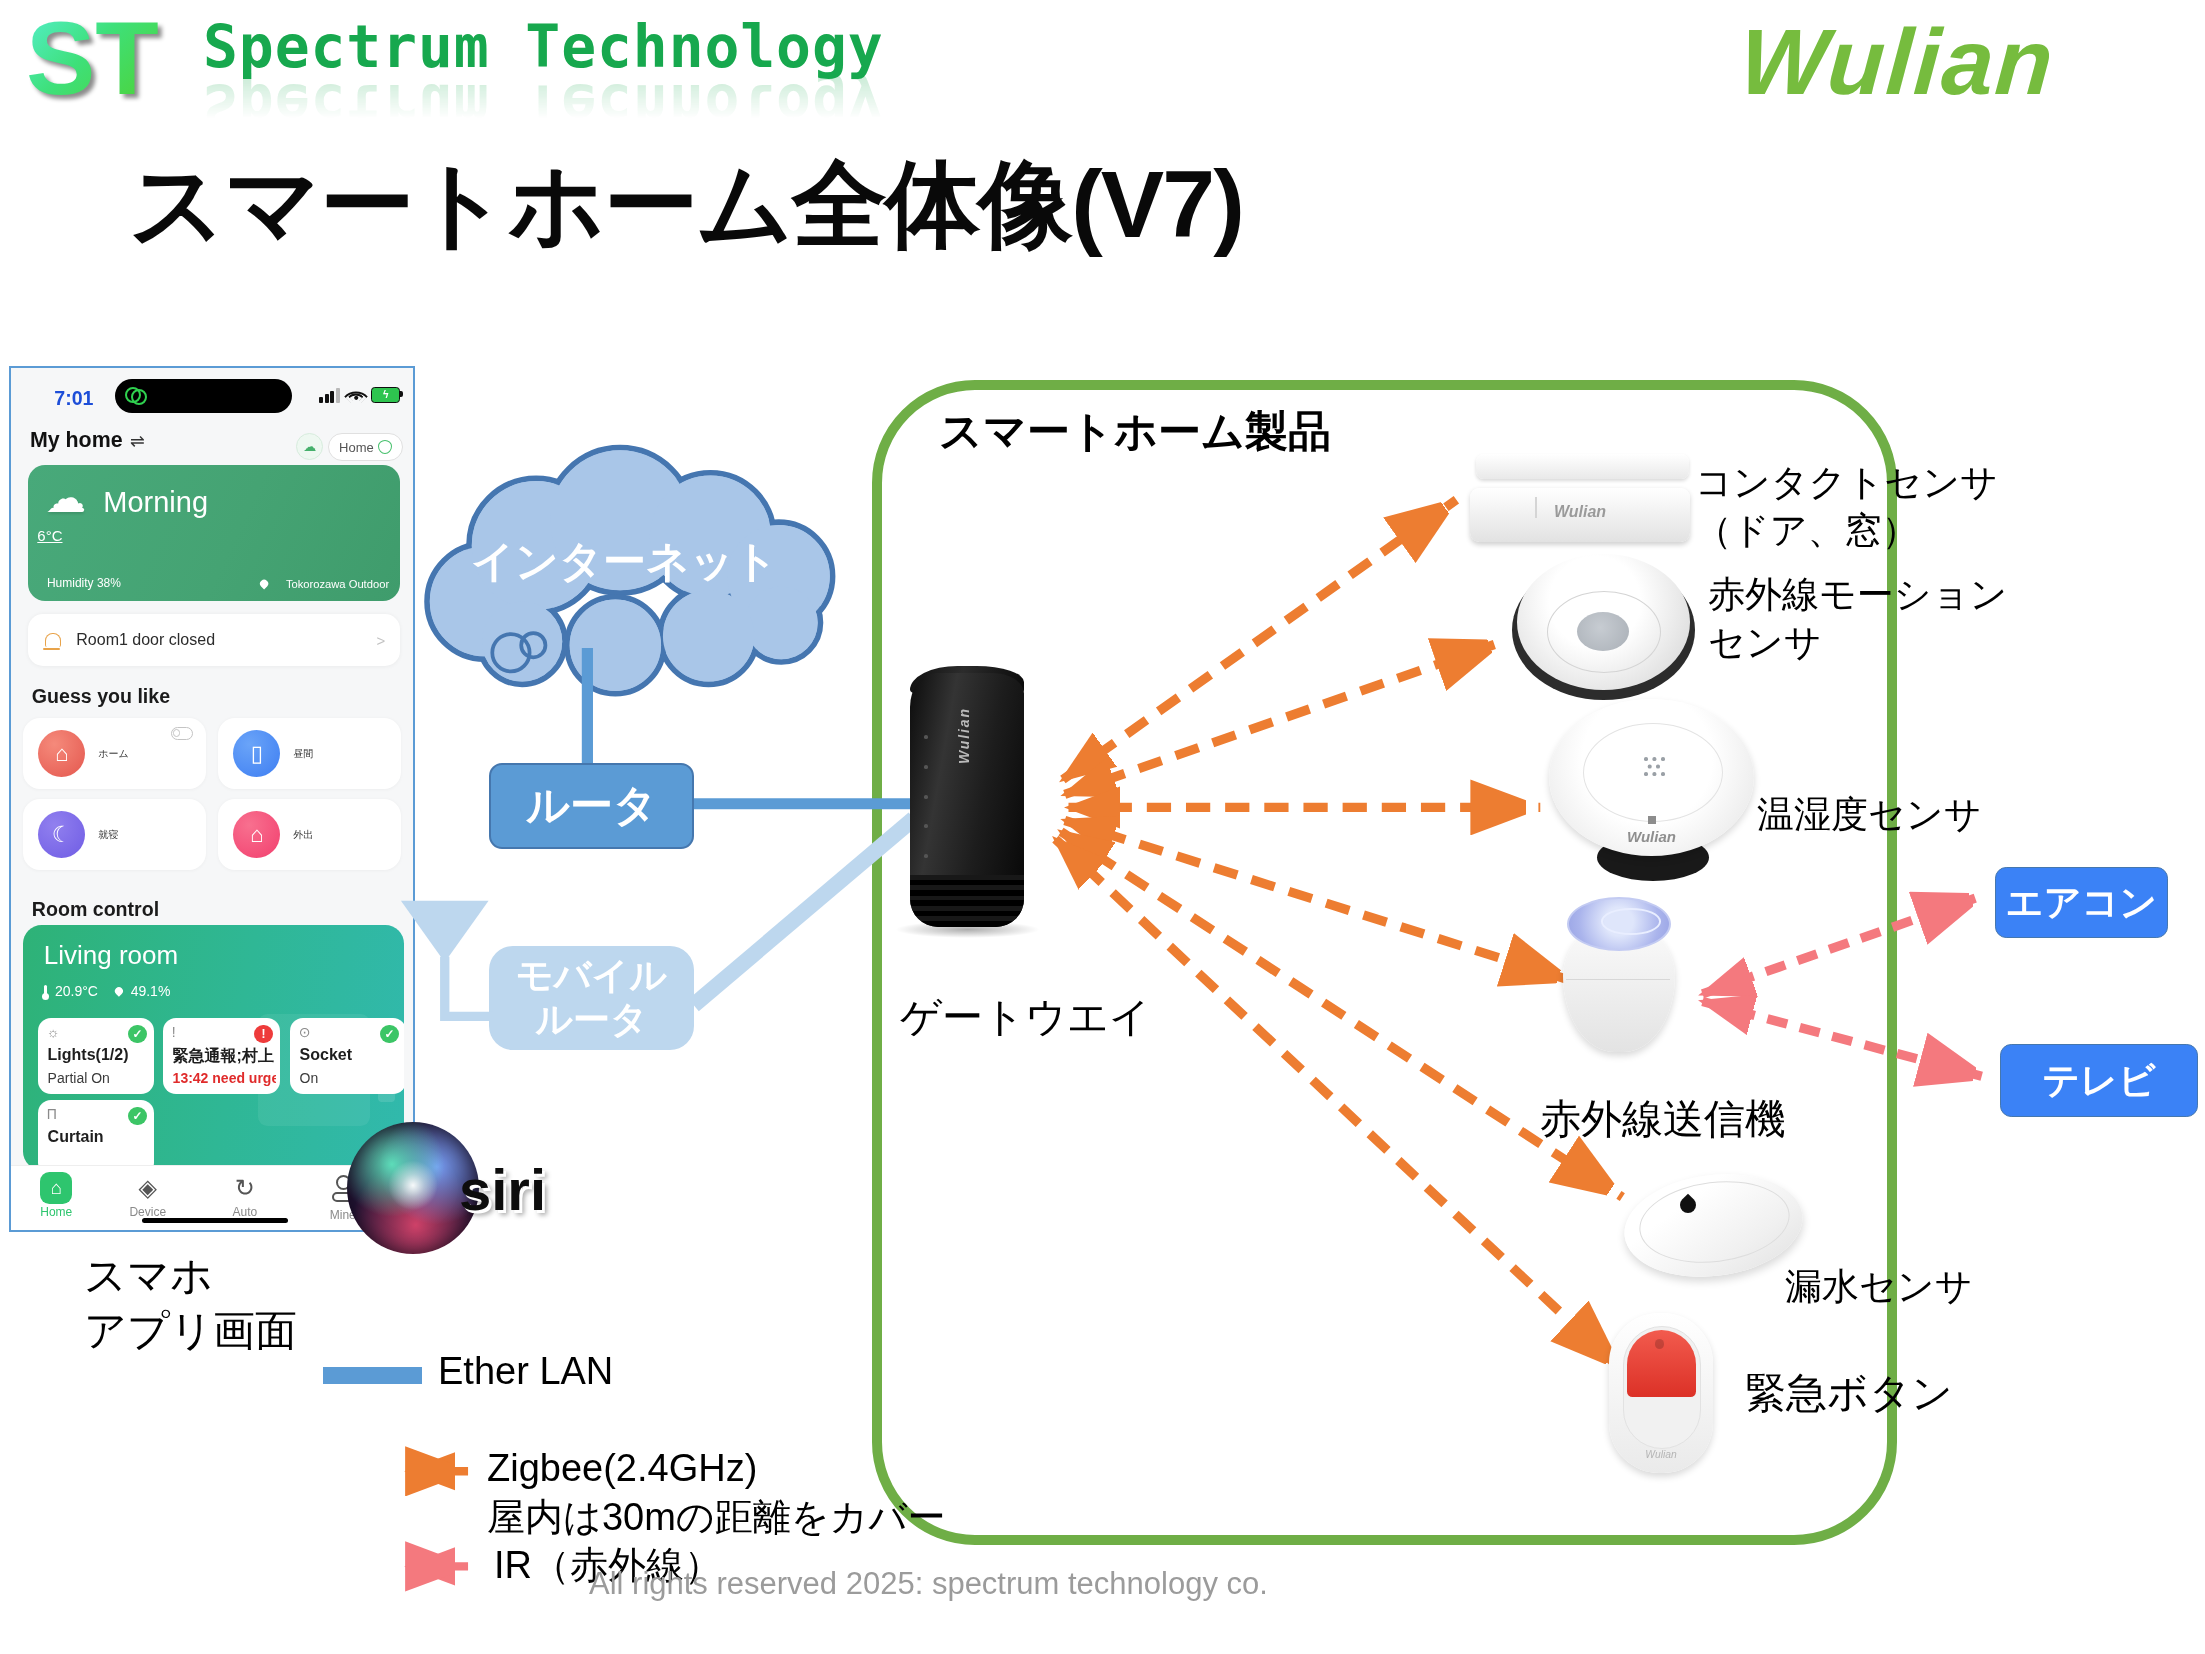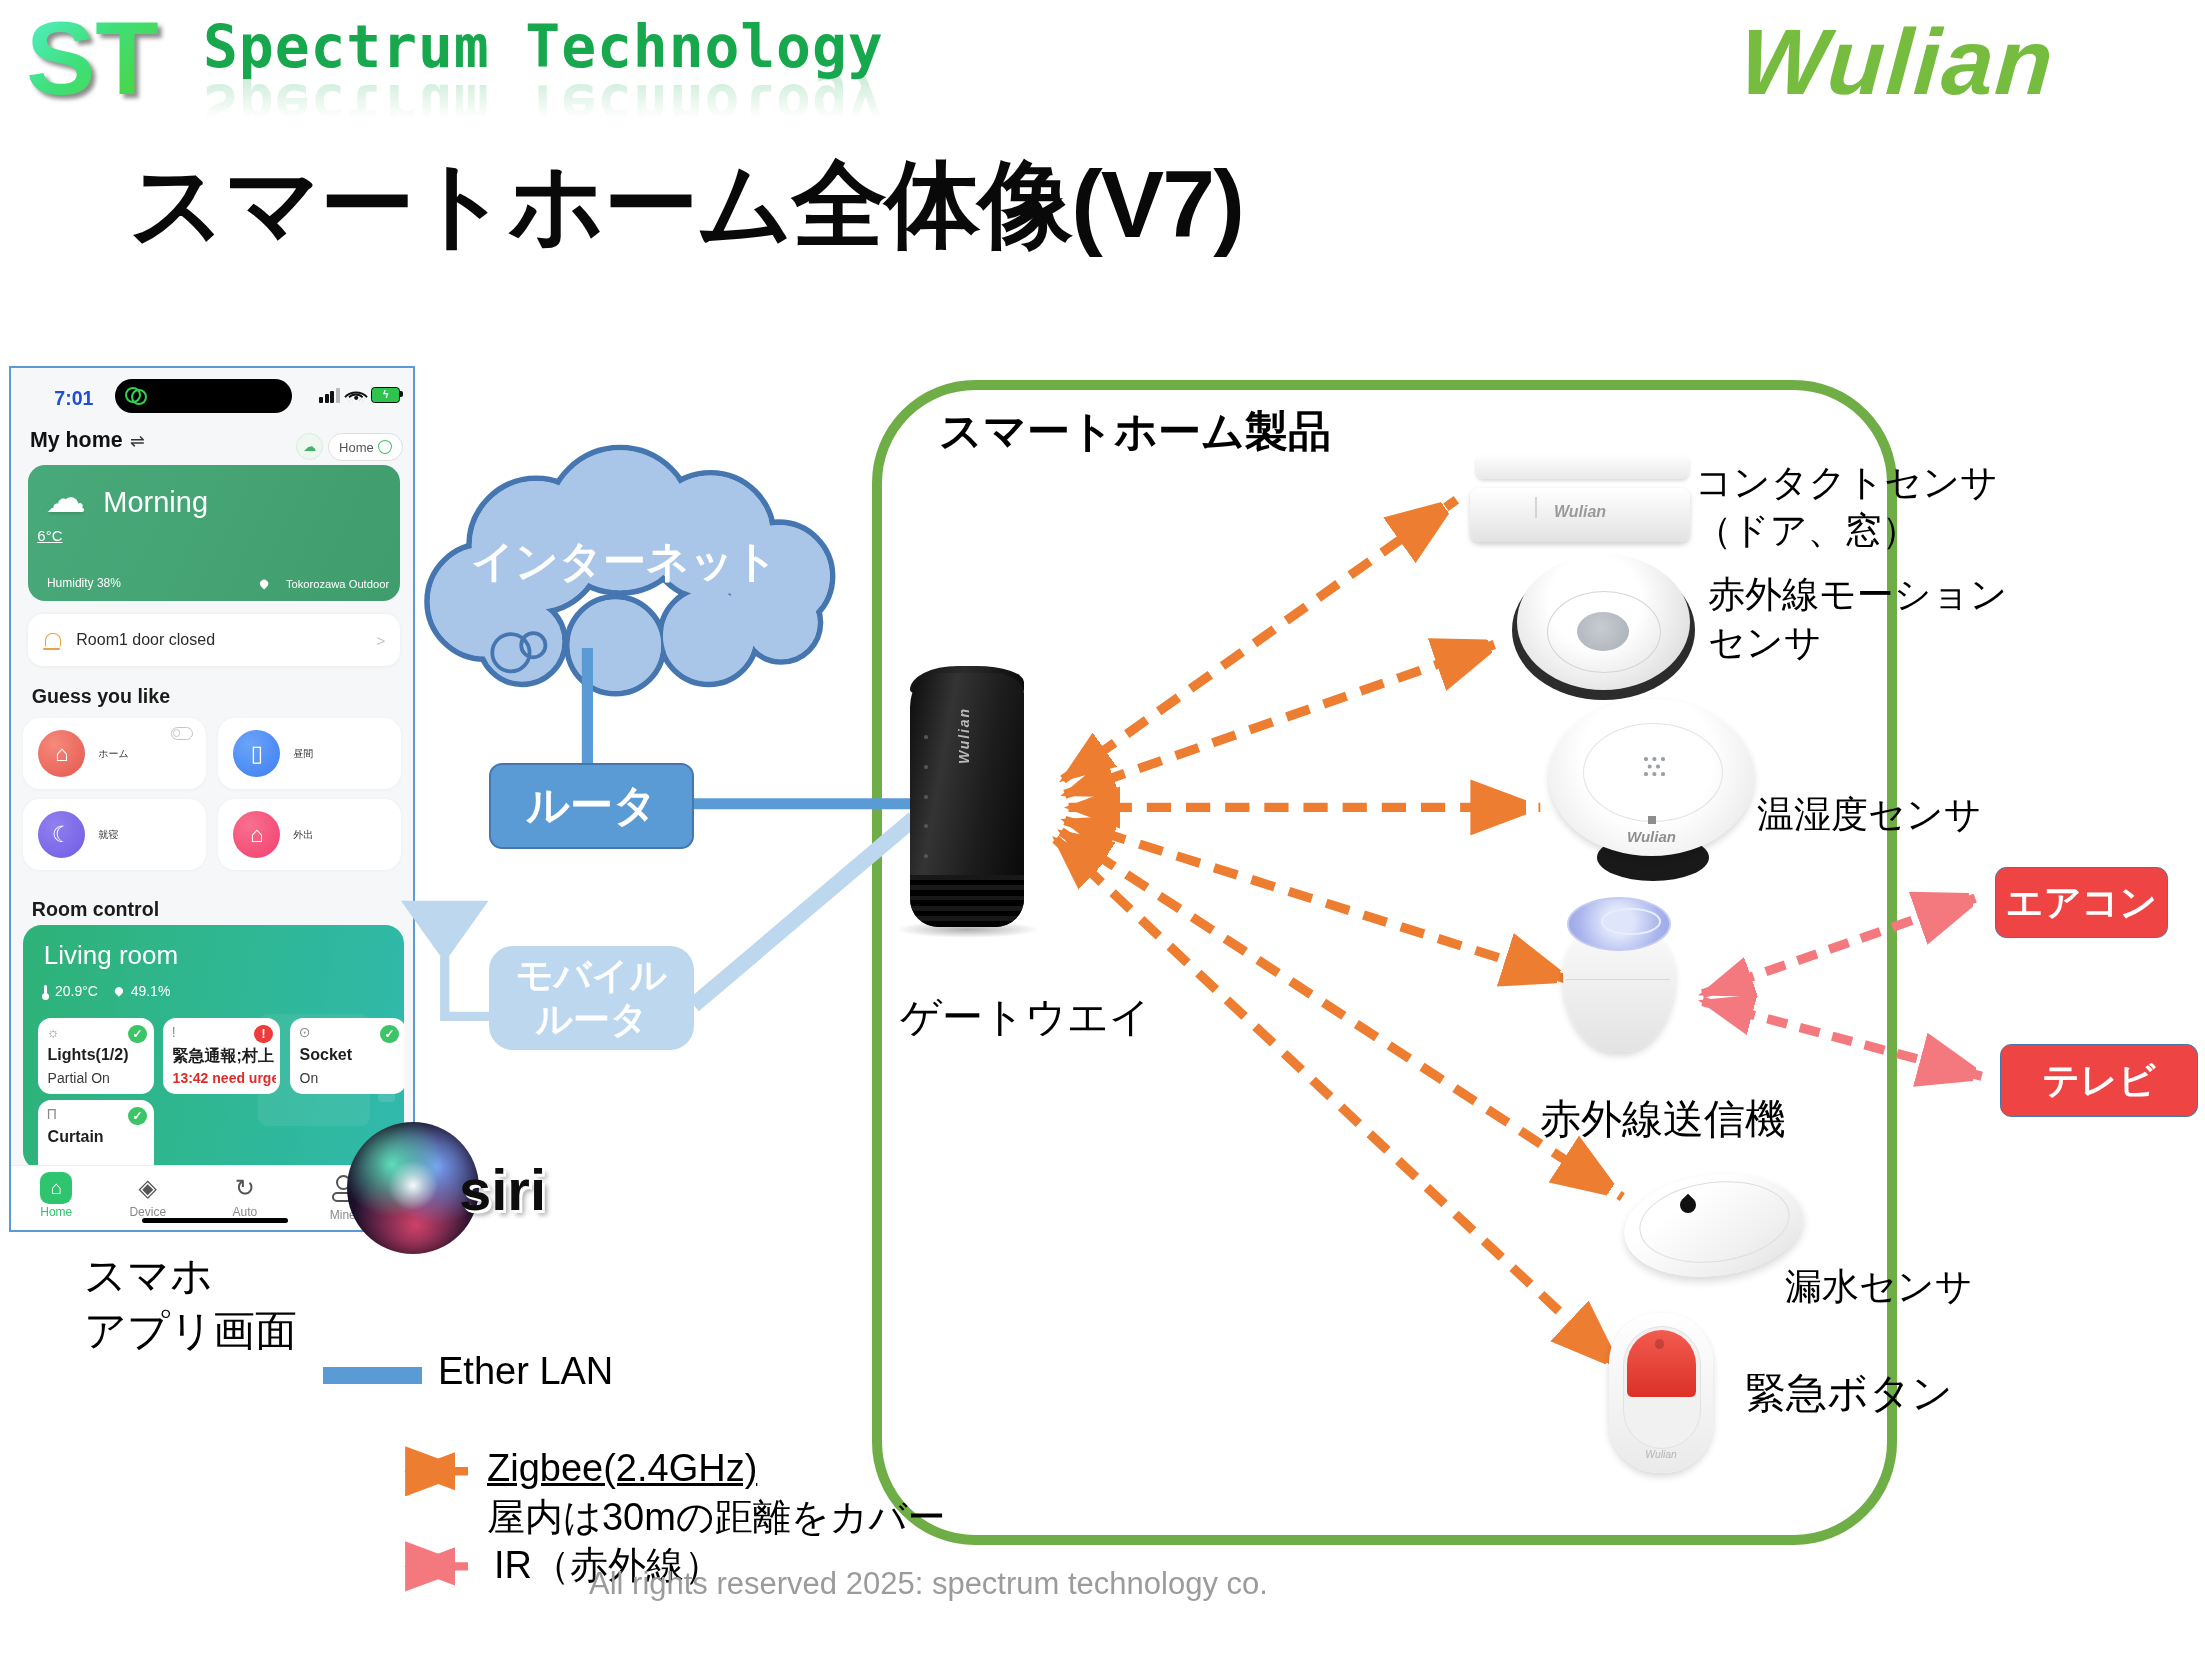--- a/index.html
+++ b/index.html
@@ -102,21 +102,21 @@
   .person-ic:after{content:"";position:absolute;left:5.6px;top:20.5px;width:18.6px;height:5.6px;border:2.3px solid #555;border-radius:5.6px;}
   .home-indicator{left:131px;bottom:7.5px;width:146px;height:4.7px;background:#000;border-radius:2.8px;}
 
   
   .green-box{left:872px;top:380px;width:1025px;height:1165px;border:10.3px solid #6FAE46;border-radius:103px;z-index:1;box-sizing:border-box;}
   .products-title{left:939px;top:403px;font-size:43px;font-weight:bold;color:#000;z-index:3;}
   .router-box{left:489px;top:763px;width:205px;height:86px;background:#5B9BD5;border:2.8px solid #4577AE;border-radius:13px;
     z-index:3;display:flex;align-items:center;justify-content:center;color:#fff;font-size:43px;font-weight:bold;box-sizing:border-box;}
   .mrouter-box{left:489px;top:946px;width:205px;height:104px;background:#BDD7EE;border-radius:24px;z-index:3;
     display:flex;align-items:center;justify-content:center;color:#fff;font-size:37px;font-weight:bold;text-align:center;line-height:1.2;}
-  .appliance{background:#ef4444;border:1.9px solid #4577AE;border-radius:11.2px;z-index:3;display:flex;align-items:center;justify-content:center;
+  .appliance{background:#3b82f6;border:1.9px solid #4577AE;border-radius:11.2px;z-index:3;display:flex;align-items:center;justify-content:center;
     color:#fff;font-size:37px;font-weight:bold;box-sizing:border-box;}
   .aircon{left:1995px;top:867px;width:173px;height:71px;}
   .tv{left:2000px;top:1044px;width:198px;height:73px;}
   .dev-label{color:#000;z-index:3;font-size:37px;line-height:1.3;}
   .gw-label{left:900px;top:990px;font-size:41px;color:#000;z-index:3;}
   .caption{left:84px;top:1249px;font-size:42px;color:#000;z-index:3;line-height:1.3;}
 
   
   .gateway{left:902px;top:664px;width:131px;height:280px;z-index:3;}
   .gw-body{position:absolute;left:7.5px;top:9.3px;width:114px;height:254px;border-radius:26px 32px 28px 28px/34px 20.5px 28px 28px;
@@ -480,19 +480,19 @@
       <span>テレビ</span>
     </div>
 
   <div class="abs siri-orb"></div>
   <div class="abs siri-text">siri</div>
 
   <div class="abs caption pre">スマホ
 アプリ画面</div>
   <div class="abs ether-swatch"></div>
   <div class="abs lg-text" style="left:438px;top:1350px;">Ether LAN</div>
-  <div class="abs lg-text" style="left:487px;top:1447px;text-decoration:underline;">Zigbee(2.4GHz)</div>
+  <div class="abs lg-text" style="left:487px;top:1447px;">Zigbee(2.4GHz)</div>
   <div class="abs lg-text" style="left:487px;top:1492px;">屋内は30mの距離をカバー</div>
   <div class="abs lg-text" style="left:494px;top:1540px;">IR（赤外線）</div>
   <div class="abs footer">All rights reserved 2025: spectrum technology co.</div>
 
 </div>
 
 
 </body></html>

